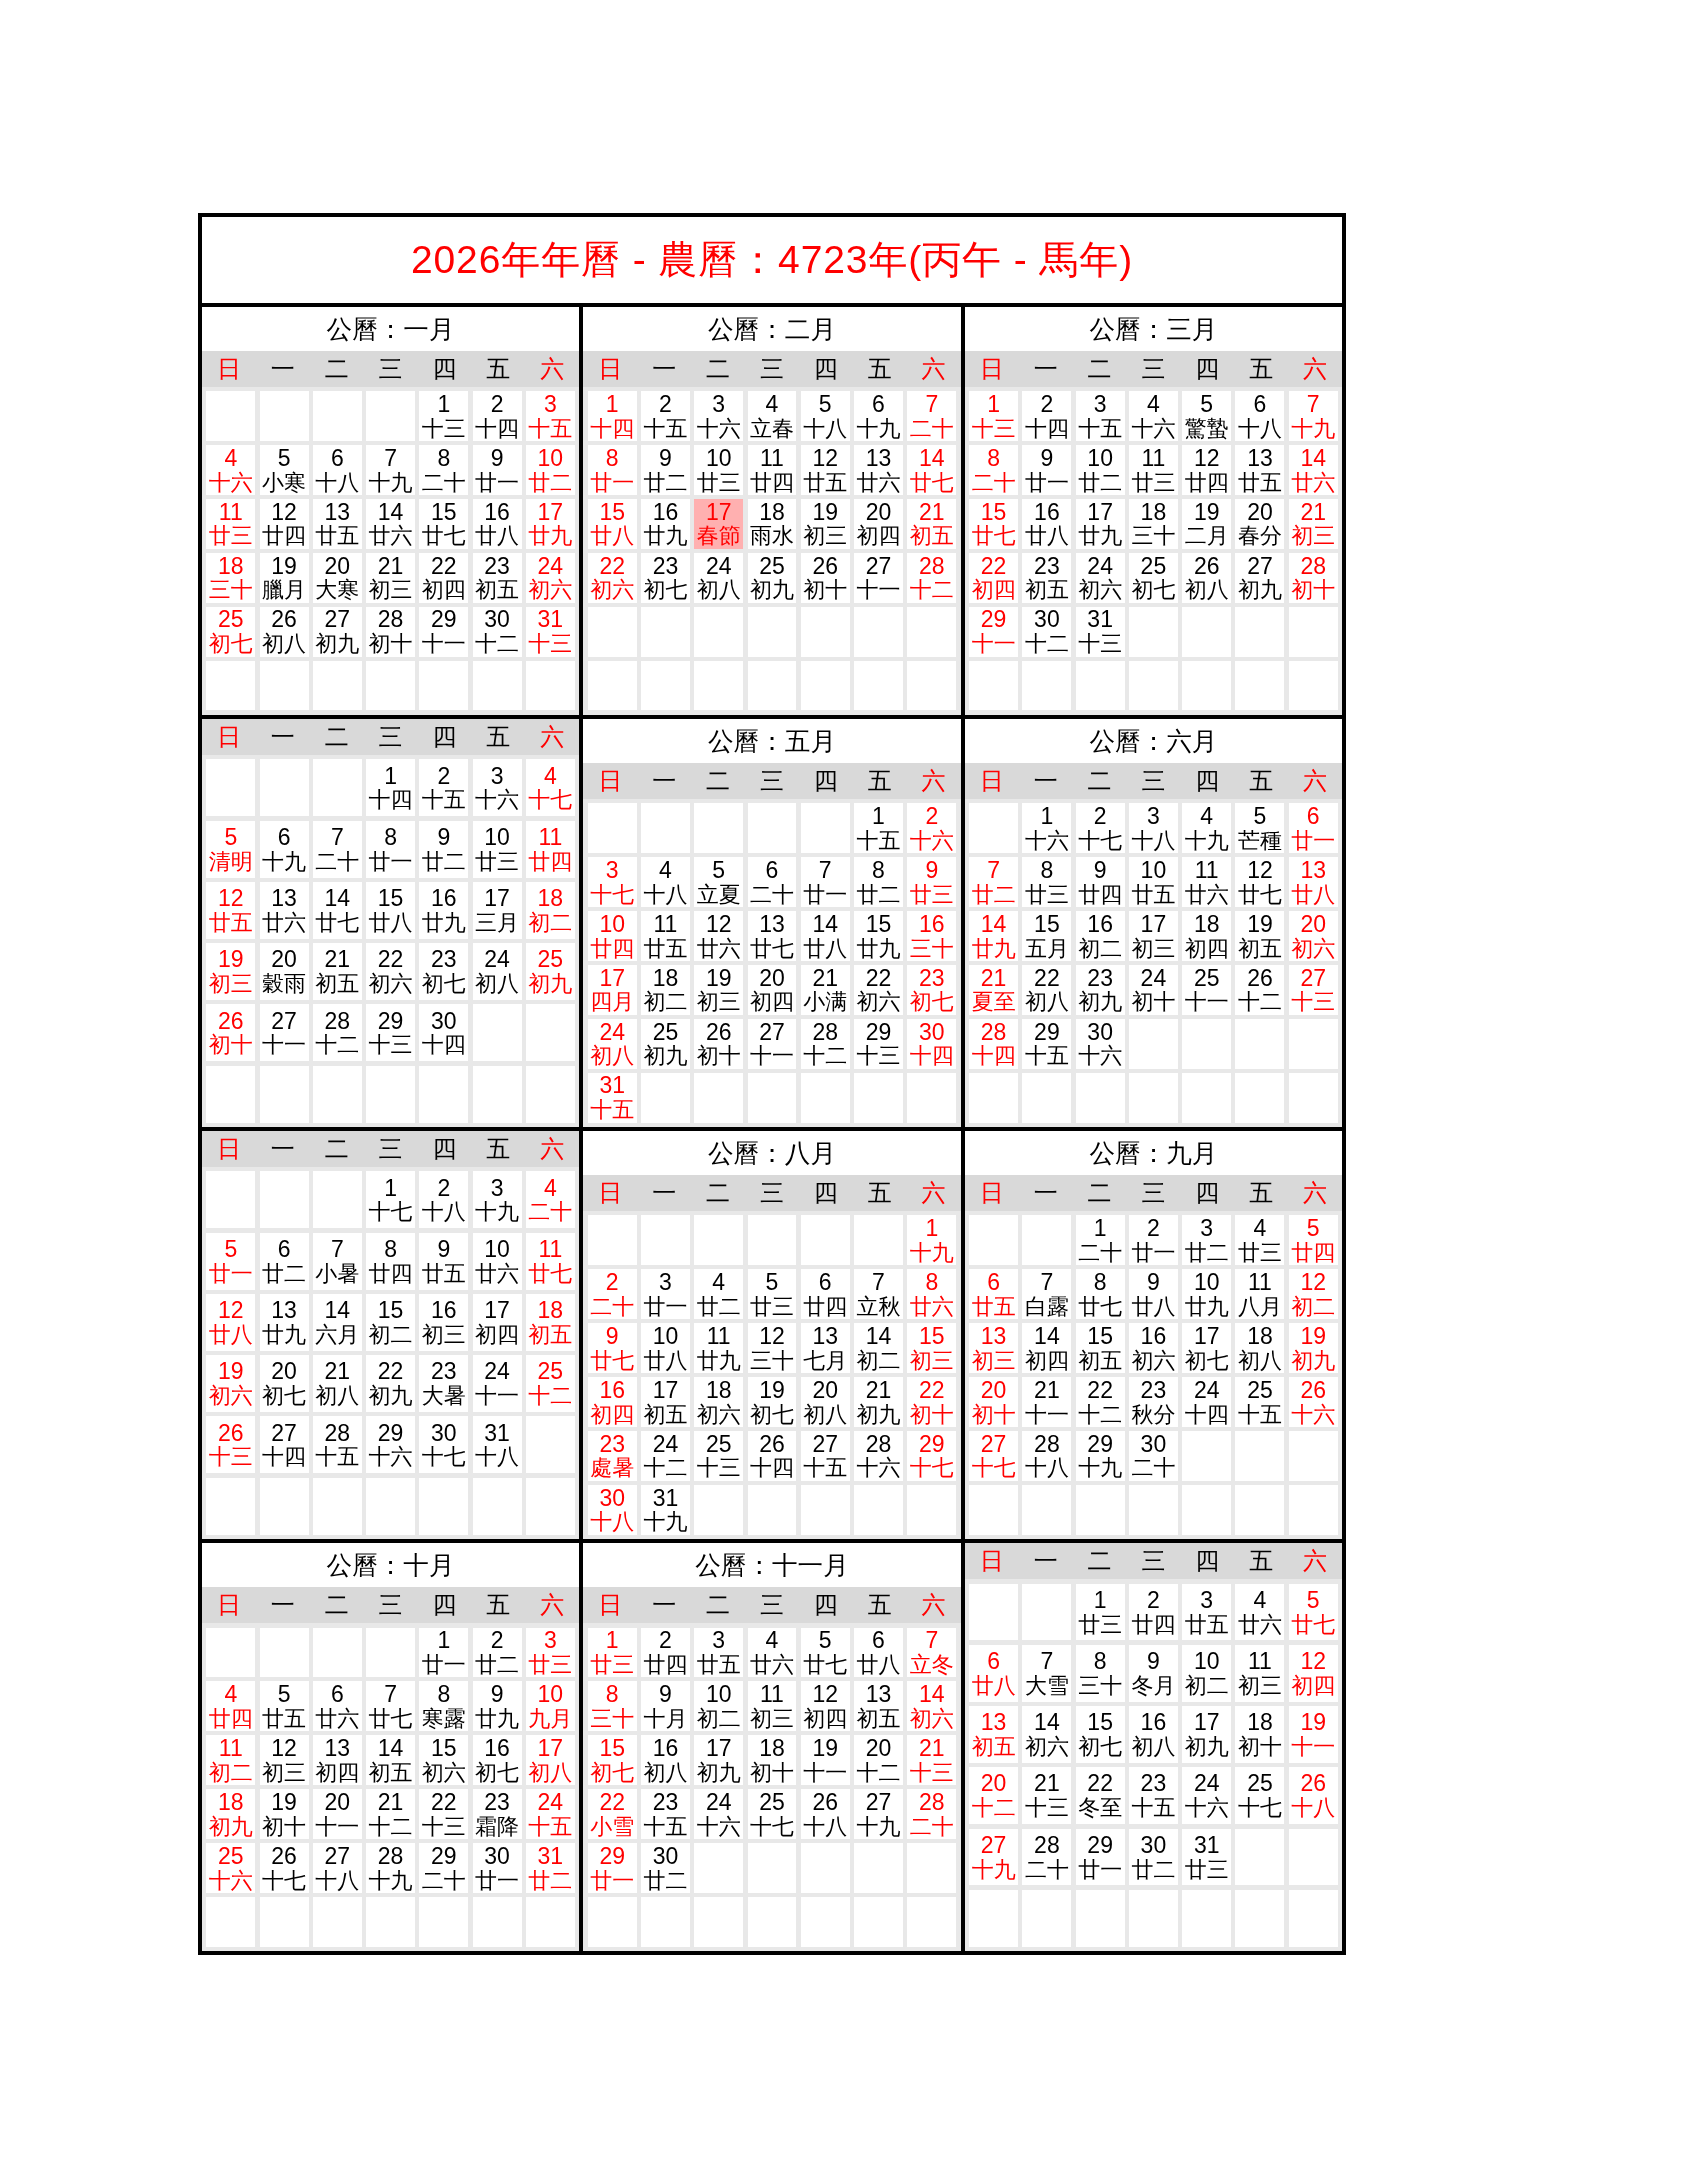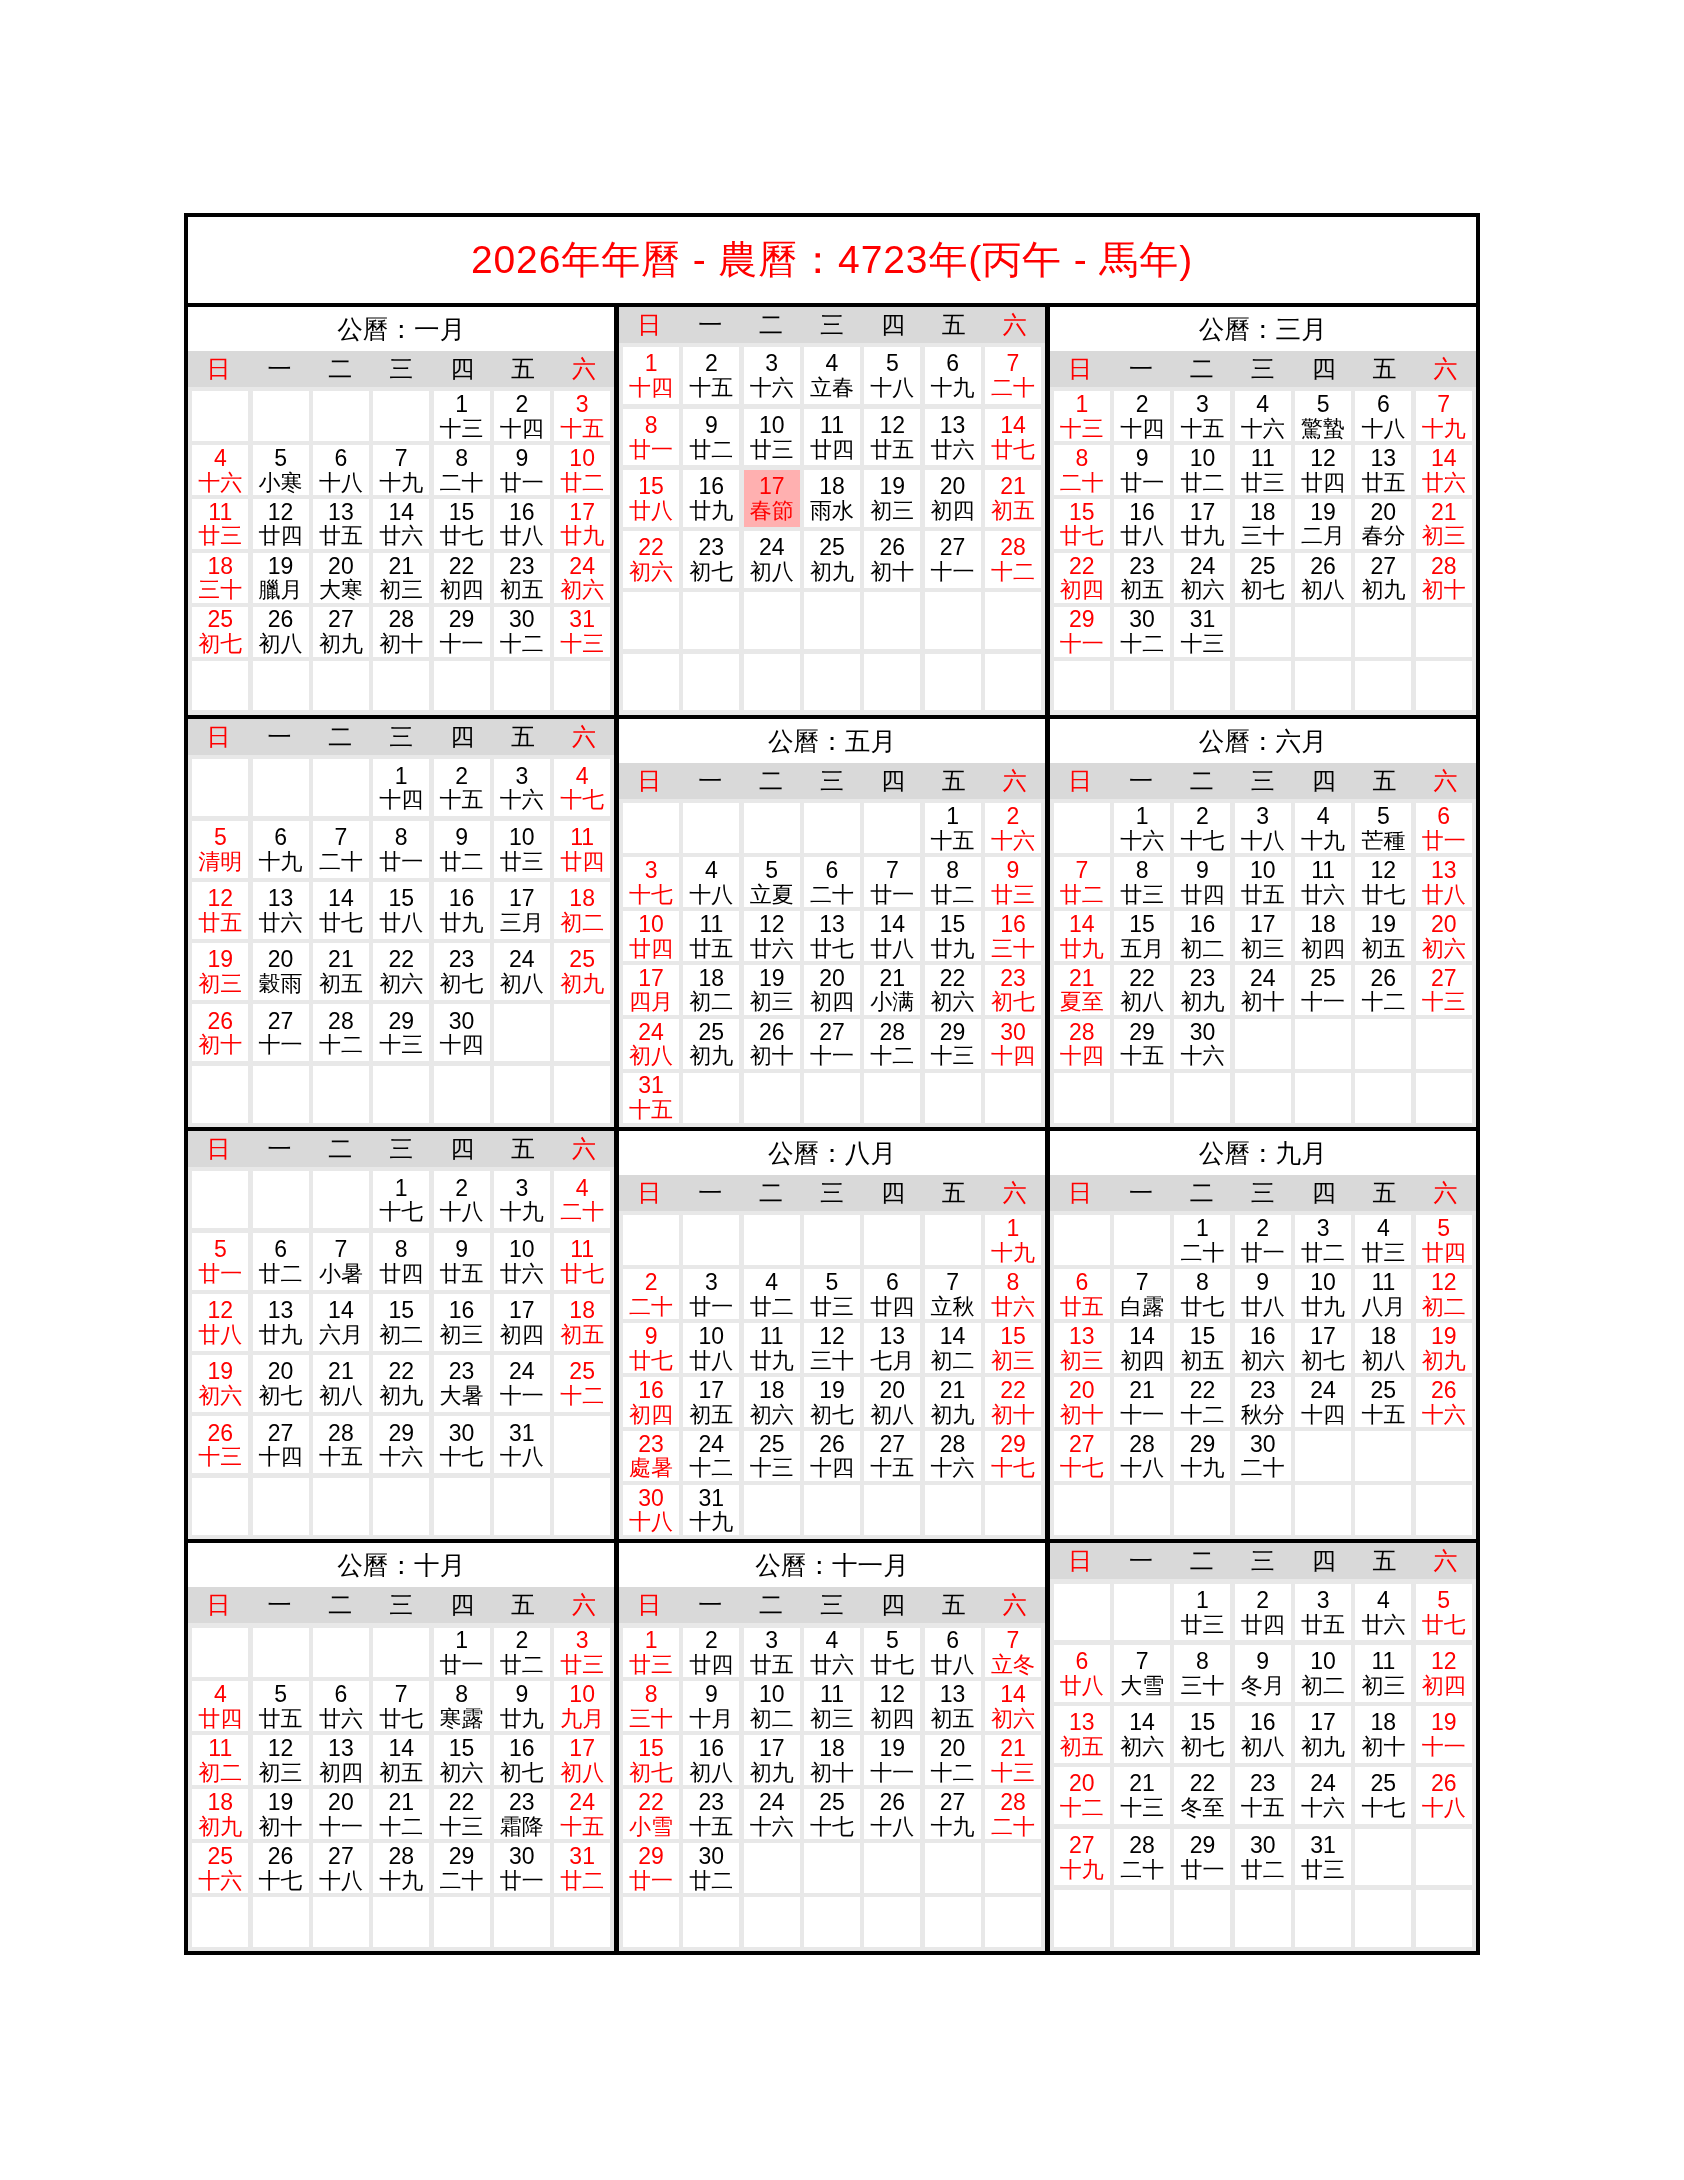--- a/index.html
+++ b/index.html
@@ -4,21 +4,21 @@
 <style>
   :root{
     --red:#ff0000; --hl:#ffb0b0; --hdr:#d9d9d9; --gap:#e8e8e8; --line:#000000;
   }
   html,body{margin:0;padding:0;background:#ffffff;}
   .canvas{
     position:relative; width:1685px; height:2181px; background:#ffffff;
     font-family:"Liberation Sans","DejaVu Sans",sans-serif; color:#000;
   }
   .outer-box{
-    position:absolute; left:184px; top:213px; width:1296px; height:1742px;
+    position:absolute; left:198px; top:213px; width:1148px; height:1742px;
     border:4.3px solid var(--line); box-sizing:border-box;
     display:flex; flex-direction:column; background:#fff;
   }
   .title-row{
     height:90px; flex:0 0 auto; display:flex; align-items:center; justify-content:center;
     border-bottom:4.3px solid var(--line); box-sizing:border-box; background:#fff;
   }
   .page-title{ font-size:39px; color:var(--red); letter-spacing:0.9px; }
   .months-grid{
     flex:1 1 auto; display:grid;
@@ -215,20 +215,21 @@
             <div class="cell"></div>
             <div class="cell"></div>
             <div class="cell"></div>
             <div class="cell"></div>
             <div class="cell"></div>
             <div class="cell weekend"></div>
           </div>
   </div>
 
   <div class="month">
+    <div class="month-title">公曆：二月</div>
     <div class="weekday-row">
             <div class="wd red">日</div>
             <div class="wd">一</div>
             <div class="wd">二</div>
             <div class="wd">三</div>
             <div class="wd">四</div>
             <div class="wd">五</div>
             <div class="wd red">六</div>
           </div>
     <div class="cells">

